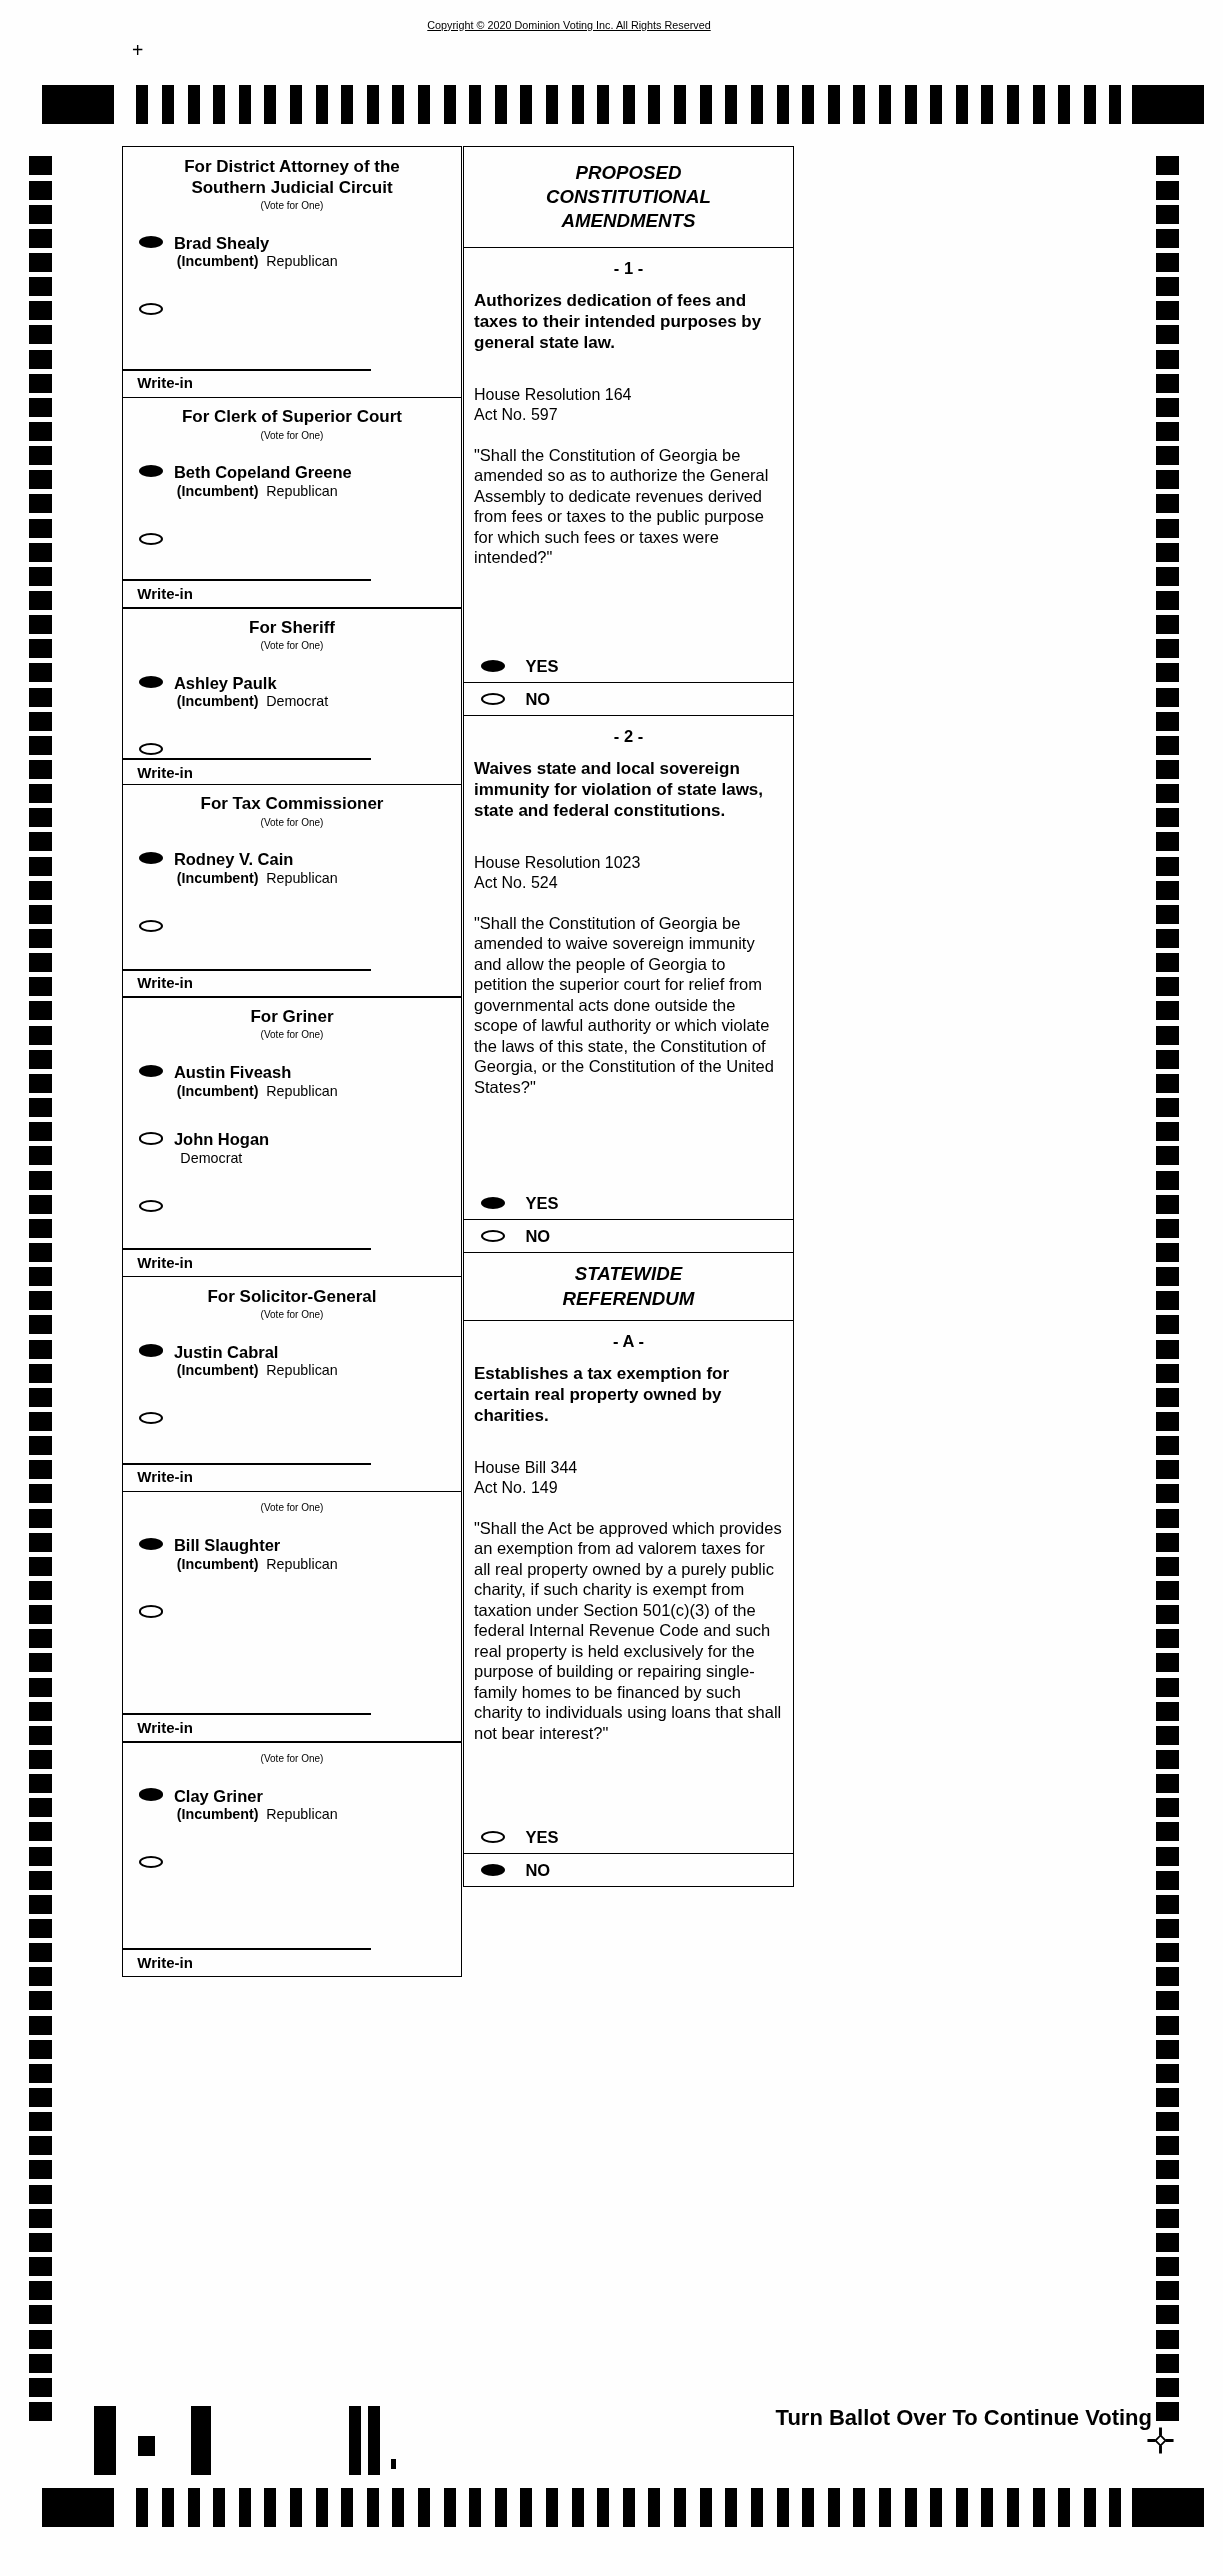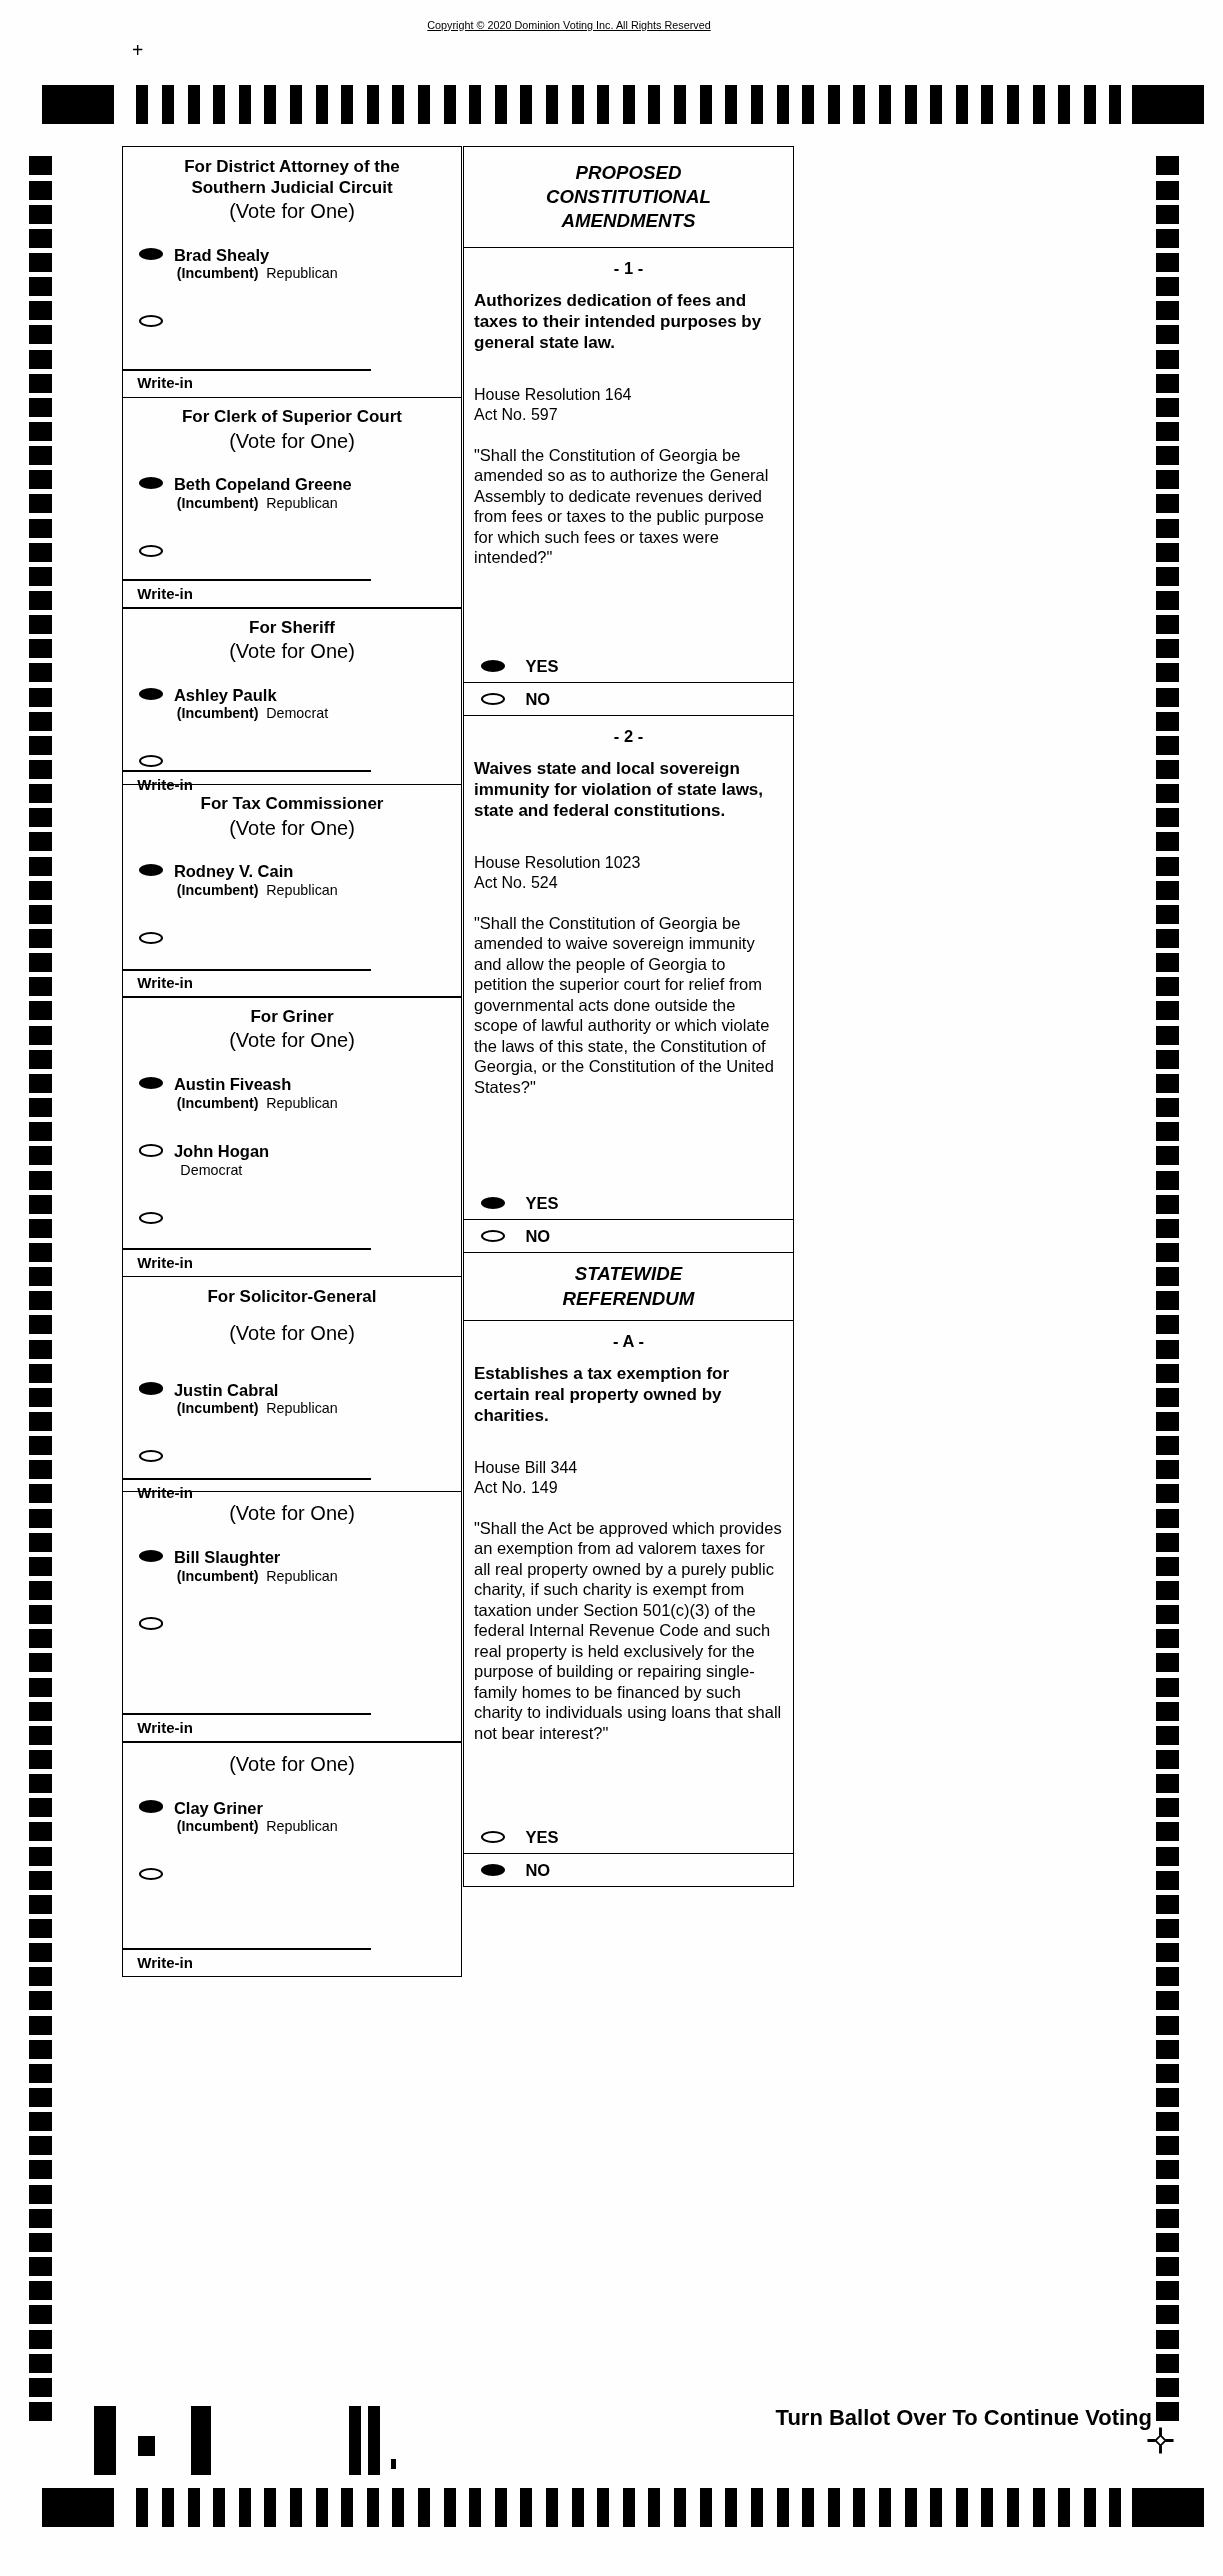--- a/index.html
+++ b/index.html
@@ -20,24 +20,24 @@
   .vbar { position:absolute; top:0; width:11.5px; height:39px; background:#000; }
   .rail { position:absolute; top:0; height:2576px; width:23px; }
   #left-rail { left:29px; } #right-rail { left:1156px; }
   .rail-mark { position:absolute; left:0; width:23px; height:18.7px; background:#000; }
 
   
   #contest-column { position:absolute; left:122px; top:146px; width:340px; }
   .contest { display:flex; flex-direction:column; border:1.4px solid #000; margin-top:-1.4px; padding:8.6px 10px 0; }
   .contest-0 { margin-top:0; height:252px; }
   .contest-1 { height:212px; } .contest-2 { height:178px; } .contest-3 { height:214px; }
-  .contest-4 { height:281px; } .contest-5 { height:216px;gap:13px; } .contest-6 { height:252px; }
+  .contest-4 { height:281px; } .contest-5 { height:216px; } .contest-6 { height:252px; }
   .contest-7 { height:236px; }
   .contest-title { font-weight:bold; font-size:17px; line-height:1.25; text-align:center; white-space:pre-line; }
-  .contest-subtitle { font-size:20px; text-align:center; margin-top:2.2px; }
+  .contest-subtitle { font-size:10px; text-align:center; margin-top:2.2px; }
   .candidates { margin-top:21.5px; padding-left:5.7px; }
   .candidate { display:flex; }
   .candidate:not(:last-child) { margin-bottom:29px; }
   .bubble { flex:none; width:24.4px; height:12.2px; border:2.2px solid #000; border-radius:50%; background:#fff; }
   .bubble.filled { background:#000; }
   .candidate .bubble { margin-top:2.9px; }
   .candidate-text { margin-left:10.8px; font-size:16.5px; line-height:1.25; }
   .candidate-name { display:block; font-weight:bold; }
   .candidate-sub { display:block; font-size:14.3px; padding-left:2.9px; }
   .candidate-incumbent { font-weight:bold; }

